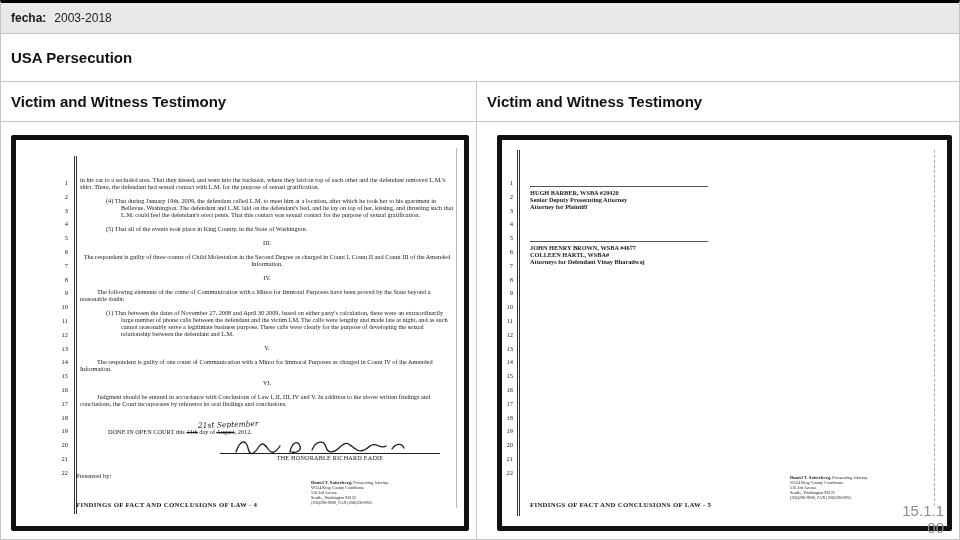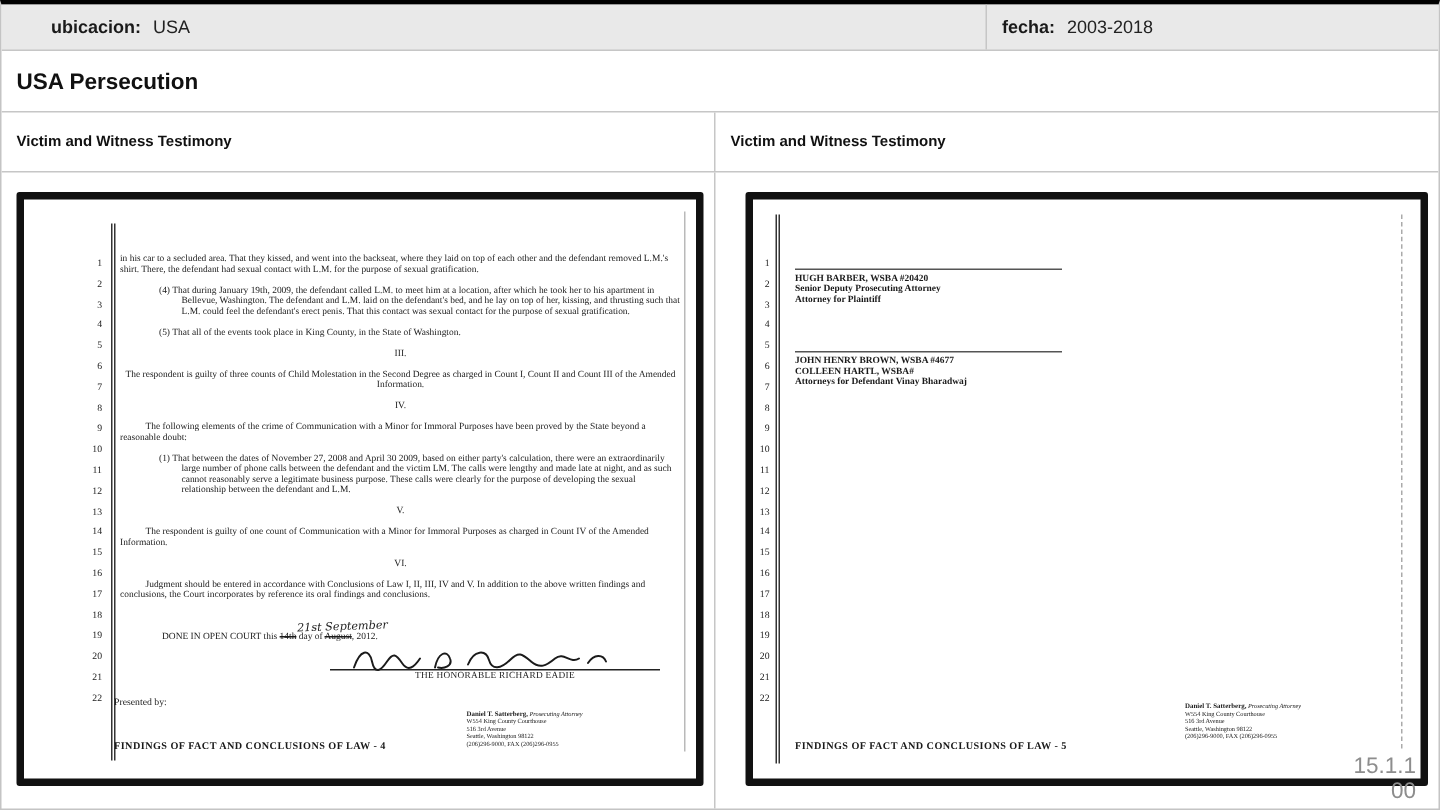--- a/index.html
+++ b/index.html
@@ -7,25 +7,25 @@
   .slide { position:relative; width:960px; height:540px; background:#fff;
            border:1px solid #c4c4c4; border-top:3px solid #000; overflow:hidden; }
 
   
   .header-row { height:31px; background:#e9e9e9; border-bottom:1px solid #c6c6c6; display:flex; }
   .hcell { display:flex; align-items:center; gap:8px; font-size:12px; color:#222; }
   .hcell-left { width:657px; border-right:1px solid #c6c6c6; padding-left:33px; }
   .hcell-right { flex:1; padding-left:10px; }
   .hlabel { font-weight:bold; color:#1a1a1a; }
 
-  .title-row { height:41px; border-bottom:1px solid #c6c6c6; display:flex; align-items:center;
+  .title-row { height:48px; border-bottom:1px solid #c6c6c6; display:flex; align-items:center;
                padding-left:10px; font-size:15px; font-weight:bold; color:#111; }
 
   .subheader-row { height:40px; border-bottom:1px solid #c6c6c6; display:flex; }
-  .shcell { display:flex; align-items:center; padding-left:10px; font-size:10px; font-weight:bold; color:#111; }
+  .shcell { display:flex; align-items:center; padding-left:10px; font-size:15px; font-weight:bold; color:#111; }
   .shcell-left { width:476px; border-right:1px solid #c6c6c6; }
   .shcell-right { flex:1; }
 
   
   .content-row { position:relative; display:flex; height:425px; }
   .ccell-left { width:476px; border-right:1px solid #c6c6c6; position:relative; }
   .ccell-right { flex:1; position:relative; }
 
   .doc-frame { position:absolute; top:13px; height:396px; background:#fff;
                border:5px solid #111; border-radius:2px; }
@@ -86,24 +86,20 @@
       z-index:9; font-family:"Liberation Sans", sans-serif; }
   .slide-code-top { top:499px; }
   .slide-code-bottom { top:516px; }
 </style>
 </head>
 <body>
 
 <div class="slide">
 
   <div class="header-row">
-    <div class="hcell hcell-left">
-      <span class="hlabel">ubicacion:</span>
-      <span>USA</span>
-    </div>
     <div class="hcell hcell-right">
       <span class="hlabel">fecha:</span>
       <span>2003-2018</span>
     </div>
   </div>
 
   <div class="title-row">USA Persecution</div>
 
   <div class="subheader-row">
     <div class="shcell shcell-left">Victim and Witness Testimony</div>

